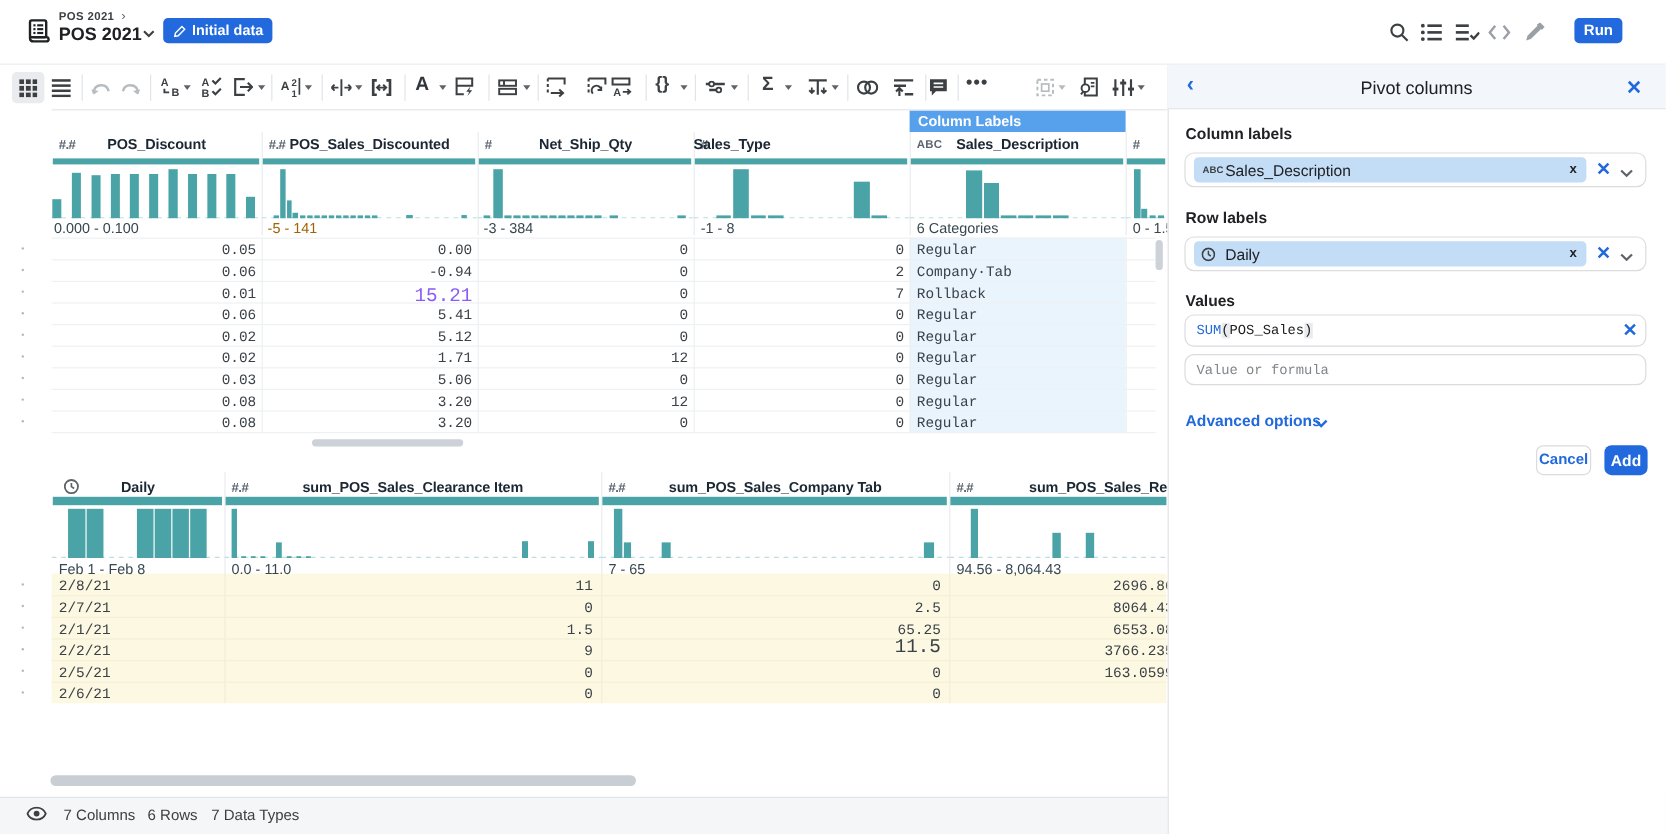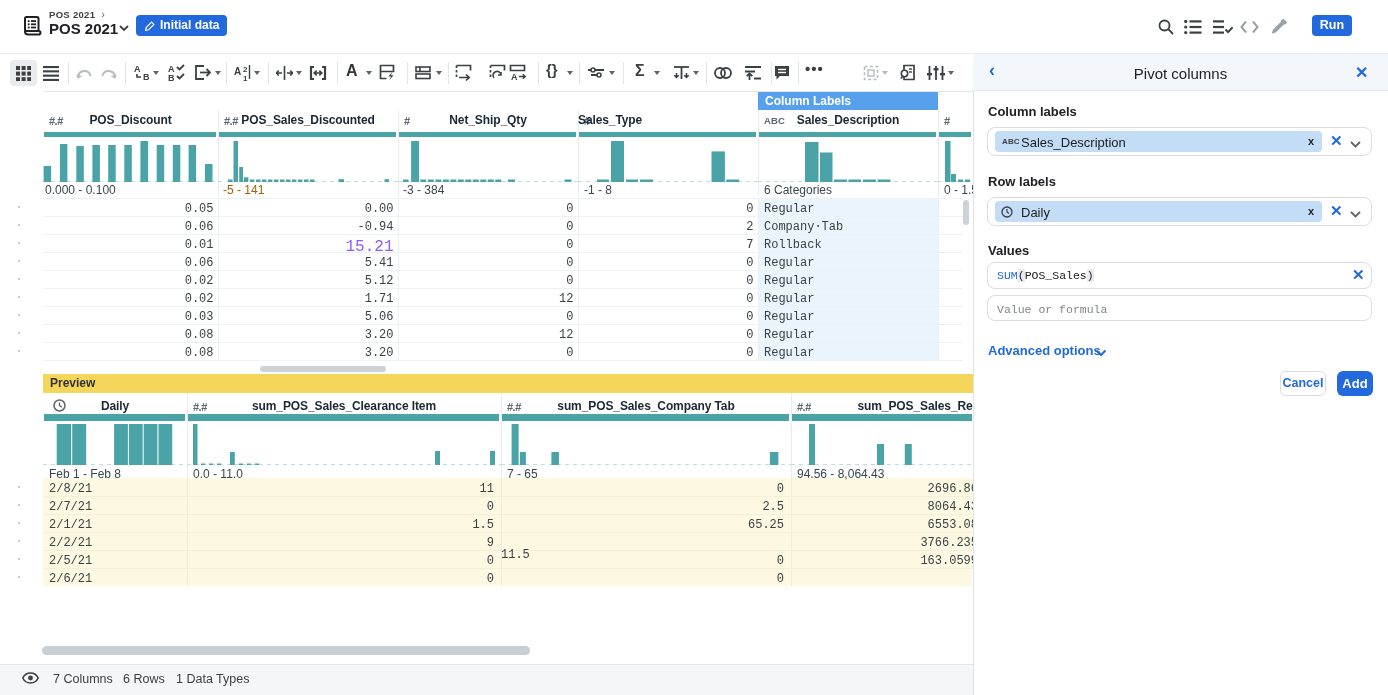--- a/index.html
+++ b/index.html
@@ -385,21 +385,20 @@
     <div class="ab" style="left:18px;top:132px;width:2px;height:2px;border-radius:50%;background:#b0b8bf"></div>
     <div class="ab" style="left:18px;top:150px;width:2px;height:2px;border-radius:50%;background:#b0b8bf"></div>
     <div class="ab" style="left:18px;top:168px;width:2px;height:2px;border-radius:50%;background:#b0b8bf"></div>
     <div class="ab" style="left:18px;top:186px;width:2px;height:2px;border-radius:50%;background:#b0b8bf"></div>
     <div class="ab" style="left:18px;top:204px;width:2px;height:2px;border-radius:50%;background:#b0b8bf"></div>
     <div class="ab" style="left:18px;top:222px;width:2px;height:2px;border-radius:50%;background:#b0b8bf"></div>
     <div class="ab" style="left:18px;top:240px;width:2px;height:2px;border-radius:50%;background:#b0b8bf"></div>
     <div class="ab" style="left:18px;top:258px;width:2px;height:2px;border-radius:50%;background:#b0b8bf"></div>
     <div class="ab" style="left:260px;top:274px;width:126px;height:6px;border-radius:3px;background:#ccd2d8"></div>
     <div class="ab" style="left:963px;top:108px;width:6px;height:25px;border-radius:3px;background:#ccd2d8"></div>
-    <div class="ab" style="left:43px;top:282px;width:930px;height:19px;background:#f4d65a;color:#333;font-size:12px;font-weight:700;line-height:19px;padding-left:7px">Preview</div>
     <div class="ab" style="left:43px;top:386px;width:929px;height:108px;background:#fdf8e1"></div>
     <div class="ab" style="left:187px;top:301px;width:1px;height:85px;background:#e9ecef"></div>
     <div class="ab" style="left:187px;top:386px;width:1px;height:108px;background:#f2edd6"></div>
     <div class="ab" style="left:501px;top:301px;width:1px;height:85px;background:#e9ecef"></div>
     <div class="ab" style="left:501px;top:386px;width:1px;height:108px;background:#f2edd6"></div>
     <div class="ab" style="left:791px;top:301px;width:1px;height:85px;background:#e9ecef"></div>
     <div class="ab" style="left:791px;top:386px;width:1px;height:108px;background:#f2edd6"></div>
     <div class="ab" style="left:43px;top:404px;width:929px;height:1px;background:#f4efd9"></div>
     <div class="ab" style="left:43px;top:422px;width:929px;height:1px;background:#f4efd9"></div>
     <div class="ab" style="left:43px;top:440px;width:929px;height:1px;background:#f4efd9"></div>
@@ -457,21 +456,21 @@
       <line x1="0" y1="45.5" x2="290" y2="45.5" stroke="#bcdfe0" stroke-width="1" stroke-dasharray="4 4"></line>
       <rect x="10.6" y="5" width="7" height="41" fill="#4aa3a6"></rect>
       <rect x="18.9" y="33" width="6" height="13" fill="#4aa3a6"></rect>
       <rect x="50.4" y="33" width="7.5" height="13" fill="#4aa3a6"></rect>
       <rect x="268.9" y="33" width="8.5" height="13" fill="#4aa3a6"></rect>
     </svg>
     <div class="ab" style="left:507px;top:375px;font-size:12px;color:#37474f;white-space:nowrap">7 - 65</div>
     <div class="ab mono" style="left:501px;top:390px;width:283px;text-align:right;font-size:12px;color:#3a4147">0</div>
     <div class="ab mono" style="left:501px;top:408px;width:283px;text-align:right;font-size:12px;color:#3a4147">2.5</div>
     <div class="ab mono" style="left:501px;top:426px;width:283px;text-align:right;font-size:12px;color:#3a4147">65.25</div>
-    <div class="ab mono" style="left:501px;top:456px;width:283px;text-align:left;font-size:12px;color:#3a4147">11.5</div>
+    <div class="ab mono" style="left:501px;top:438px;width:283px;text-align:right;font-size:16px;color:#3a4147">11.5</div>
     <div class="ab mono" style="left:501px;top:462px;width:283px;text-align:right;font-size:12px;color:#3a4147">0</div>
     <div class="ab mono" style="left:501px;top:480px;width:283px;text-align:right;font-size:12px;color:#3a4147">0</div>
     <div class="ab" style="left:797px;top:309px;font-size:11px;font-weight:700;color:#5b6670;letter-spacing:-0.5px">#.#</div>
     <div class="ab" style="left:791px;top:307px;width:277px;text-align:center;font-size:12px;font-weight:700;color:#1b2733;letter-spacing:-0.1px;white-space:nowrap">sum_POS_Sales_Regular</div>
     <div class="ab" style="left:792px;top:322px;width:180px;height:7px;background:#4aa3a6"></div>
     <svg class="ab" style="left:791px;top:327px" width="181" height="46" viewBox="0 0 181 46">
       <line x1="0" y1="45.5" x2="181" y2="45.5" stroke="#bcdfe0" stroke-width="1" stroke-dasharray="4 4"></line>
       <rect x="18" y="5" width="6" height="41" fill="#4aa3a6"></rect>
       <rect x="86" y="25" width="7" height="21" fill="#4aa3a6"></rect>
       <rect x="113.8" y="25" width="7" height="21" fill="#4aa3a6"></rect>
@@ -490,21 +489,21 @@
     <div class="ab" style="left:18px;top:484px;width:2px;height:2px;border-radius:50%;background:#b0b8bf"></div>
     <div class="ab" style="left:42px;top:554px;width:488px;height:9px;border-radius:4.5px;background:#c9ced4"></div>
   </div>
 <div class="ab" style="left:0;top:664px;width:1388px;height:31px;background:#f5f6f8;border-top:1px solid #e3e6e8"></div>
 <svg class="ab" style="left:22px;top:672px" width="17" height="12" viewBox="0 0 17 12">
     <path d="M8.5 1 C4 1 1.5 4.5 0.8 6 C1.5 7.5 4 11 8.5 11 C13 11 15.5 7.5 16.2 6 C15.5 4.5 13 1 8.5 1 Z" fill="none" stroke="#3c4043" stroke-width="1.6"></path>
     <circle cx="8.5" cy="6" r="2.4" fill="#3c4043"></circle>
   </svg>
 <div class="ab" style="left:53px;top:672px;font-size:12.5px;color:#3c4043">7 Columns</div>
 <div class="ab" style="left:123px;top:672px;font-size:12.5px;color:#3c4043">6 Rows</div>
-<div class="ab" style="left:176px;top:672px;font-size:12.5px;color:#3c4043">1 Data Types</div>
+<div class="ab" style="left:176px;top:672px;font-size:12.5px;color:#3c4043">7 Data Types</div>
 <div class="ab" style="left:973px;top:54px;width:415px;height:641px;background:#fff;border-left:1px solid #e0e3e7"></div>
 <div class="ab" style="left:973px;top:54px;width:415px;height:37px;background:#f3f6fa;border-bottom:1px solid #e4e7eb"></div>
 <div class="ab" style="left:989px;top:60px;font-size:18px;color:#2169dc;font-weight:700">‹</div>
 <div class="ab" style="left:973px;top:65px;width:415px;text-align:center;font-size:15px;color:#202124">Pivot columns</div>
 <div class="ab" style="left:1355px;top:63px;font-size:16px;font-weight:700;color:#2169dc">✕</div>
 <div class="ab" style="left:988px;top:104px;font-size:13px;font-weight:700;color:#202124">Column labels</div>
 <div class="ab" style="left:987px;top:127px;width:385px;height:29px;border:1px solid #dadce0;border-radius:8px;background:#fff"></div>
 <div class="ab" style="left:995px;top:131px;width:327px;height:21px;background:#c3ddf6;border-radius:4px"></div>
 <div class="ab" style="left:1002px;top:137px;font-size:8px;font-weight:700;color:#3c4043;letter-spacing:0.1px">ABC</div>
 <div class="ab" style="left:1021px;top:134.5px;font-size:13px;color:#202124">Sales_Description</div>

